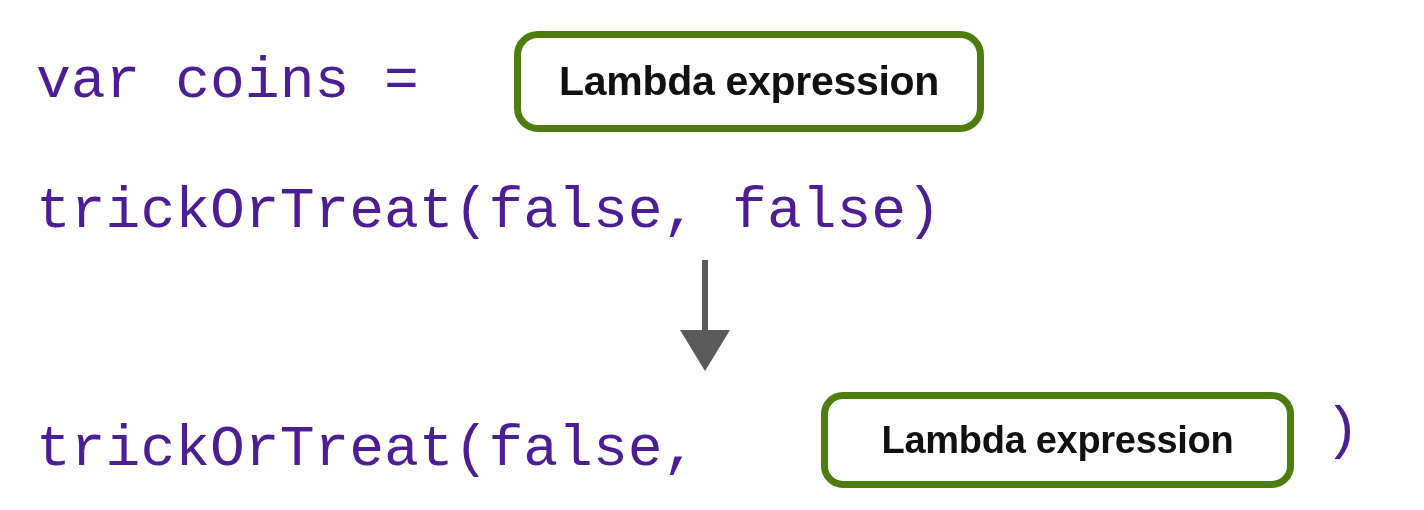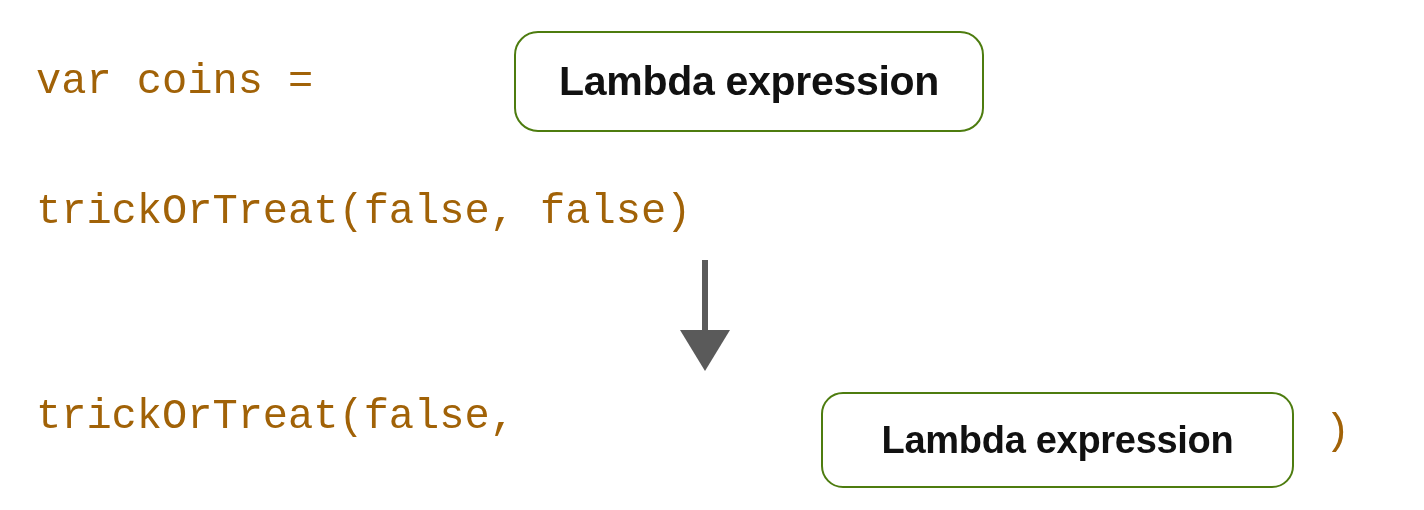--- a/index.html
+++ b/index.html
@@ -12,56 +12,56 @@
     width: 1424px;
     height: 510px;
     background: #ffffff;
     overflow: hidden;
     font-family: "Liberation Sans", sans-serif;
   }
 
   .code-text {
     position: absolute;
     font-family: "Liberation Mono", "DejaVu Sans Mono", monospace;
-    font-size: 42px;
+    font-size: 58px;
     line-height: 58px;
     letter-spacing: 0px;
-    color: #a16207;
+    color: #4c1d95;
     white-space: pre;
     font-weight: 400;
   }
 
   
   #line1-code {
     left: 36px;
     top: 53px;
   }
 
   
   #line2-code {
     left: 36px;
     top: 183px;
   }
 
   
   #line3-code {
     left: 36px;
-    top: 388px;
+    top: 421px;
   }
   #line3-close-paren {
     left: 1325px;
     top: 403px;
   }
 
   
   .chip {
     position: absolute;
     box-sizing: border-box;
     background: #ffffff;
-    border: 2px solid #4d7c0f;
+    border: 7px solid #4d7c0f;
     border-radius: 22px;
     display: flex;
     align-items: center;
     justify-content: center;
   }
   .chip-label {
     font-family: "Liberation Sans", sans-serif;
     font-weight: 700;
     color: #111111;
     white-space: nowrap;

